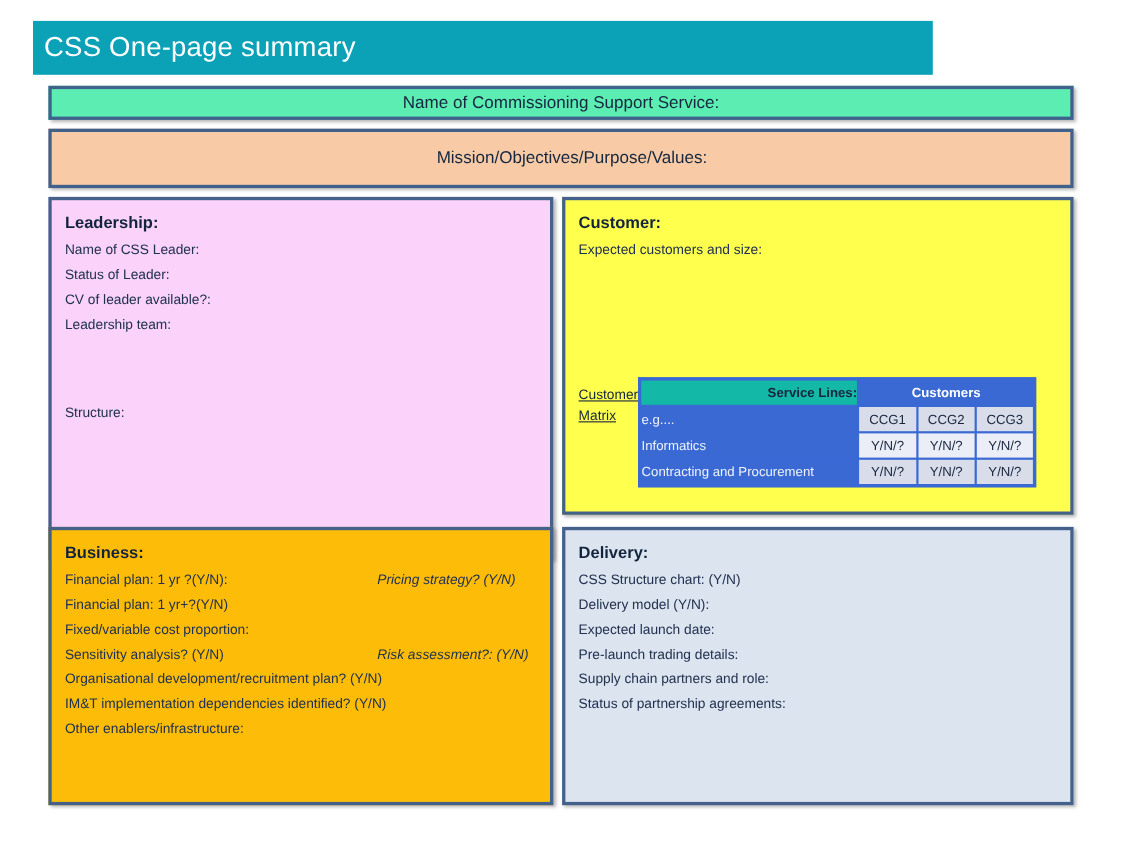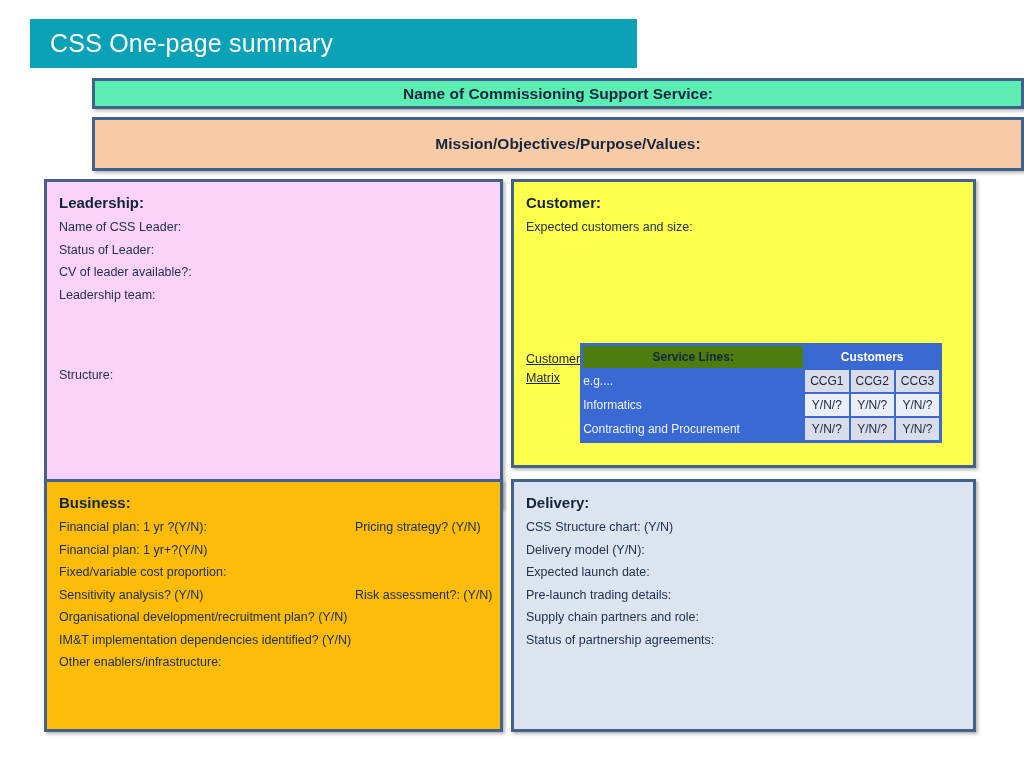--- a/index.html
+++ b/index.html
@@ -7,35 +7,34 @@
     width: 1024px; height: 768px;
     background: #ffffff;
     font-family: "Liberation Sans", sans-serif;
     color: #21314f;
     overflow: hidden;
   }
   .slide { position: relative; width: 1024px; height: 768px; background: #ffffff; }
 
   
   .title-bar {
-    position: absolute; left: 30px; top: 19px; width: 607px; height: 49px;
+    position: absolute; left: 30px; top: 19px; width: 818px; height: 49px;
     background: #0ba1b7; color: #ffffff;
     display: flex; align-items: center;
-    padding-left: 20px; box-sizing: border-box;
+    padding-left: 10px; box-sizing: border-box;
     font-size: 25px; letter-spacing: 0.2px;
   }
 
   
   .banner {
     position: absolute; left: 44px; width: 932px;
     border: 3px solid #40618c; box-sizing: border-box;
     display: flex; align-items: center; justify-content: center;
-    font-weight: bold; font-size: 15.5px; color: #15263f;
+    font-weight: normal; font-size: 15.5px; color: #15263f;
     box-shadow: 2px 2px 3px rgba(110,110,110,0.5);
-    margin-left: 48px;
   }
   .banner.name    { top: 78px;  height: 31px; background: #5cedb3; }
   .banner.mission { top: 117px; height: 54px; background: #f8cba6; padding-left: 20px; }
 
   
   .panel {
     position: absolute;
     border: 3px solid #44618c; box-sizing: border-box;
     box-shadow: 2px 2px 3px rgba(110,110,110,0.5);
     padding: 8px 12px; font-size: 12.5px;
@@ -44,41 +43,41 @@
   .panel.customer   { left: 511px; top: 179px; width: 465px; height: 289px; background: #ffff4d; }
   .panel.business   { left: 44px;  top: 479px; width: 459px; height: 253px; background: #fcbc08; }
   .panel.delivery   { left: 511px; top: 479px; width: 465px; height: 253px; background: #dce4ef; }
 
   .panel h2 { font-size: 15px; margin: 0; line-height: 26px; color: #12233c; }
   .line { line-height: 22.5px; white-space: nowrap; }
   .structure-line { margin-top: 58px; }
 
   
   .brow { position: relative; line-height: 22.5px; white-space: nowrap; }
-  .brow .right { position: absolute; left: 296px; top: 0; }
+  .brow .right { position: absolute; left: 284px; top: 0; font-style: italic; }
 
   
   .matrix-wrap {
     position: absolute; left: 12px; top: 161px; right: 8px;
     display: flex; align-items: flex-start;
   }
   .matrix-label {
     font-size: 12.5px; line-height: 18.5px; margin-top: 7px;
     text-decoration: underline; color: #17263f; white-space: nowrap;
     cursor: pointer;
   }
   table.matrix {
     border-collapse: separate; border-spacing: 2px;
     background: #3a69d4; border: 1px solid #3a69d4;
     width: 362px; table-layout: fixed; font-size: 12px;
   }
   table.matrix th, table.matrix td { height: 22px; padding: 0; }
   th.svc {
-    background: #4d7c0f; color: #15263f; text-align: center;
-    padding-left: 8px; font-weight: bold; width: 220px;
+    background: #14b8a6; color: #15263f; text-align: right;
+    padding-left: 8px; font-weight: bold; width: 196px;
   }
   th.cust { background: #3a69d4; color: #ffffff; font-weight: bold; text-align: center; }
   td.rowlabel {
     background: #3a69d4; color: #eef2fb; text-align: left; padding-left: 8px;
   }
   td.val { text-align: center; color: #17263f; width: 50px; }
   td.val.g { background: #d8dde9; }
   td.val.l { background: #ebeef6; }
 </style>
 </head>

